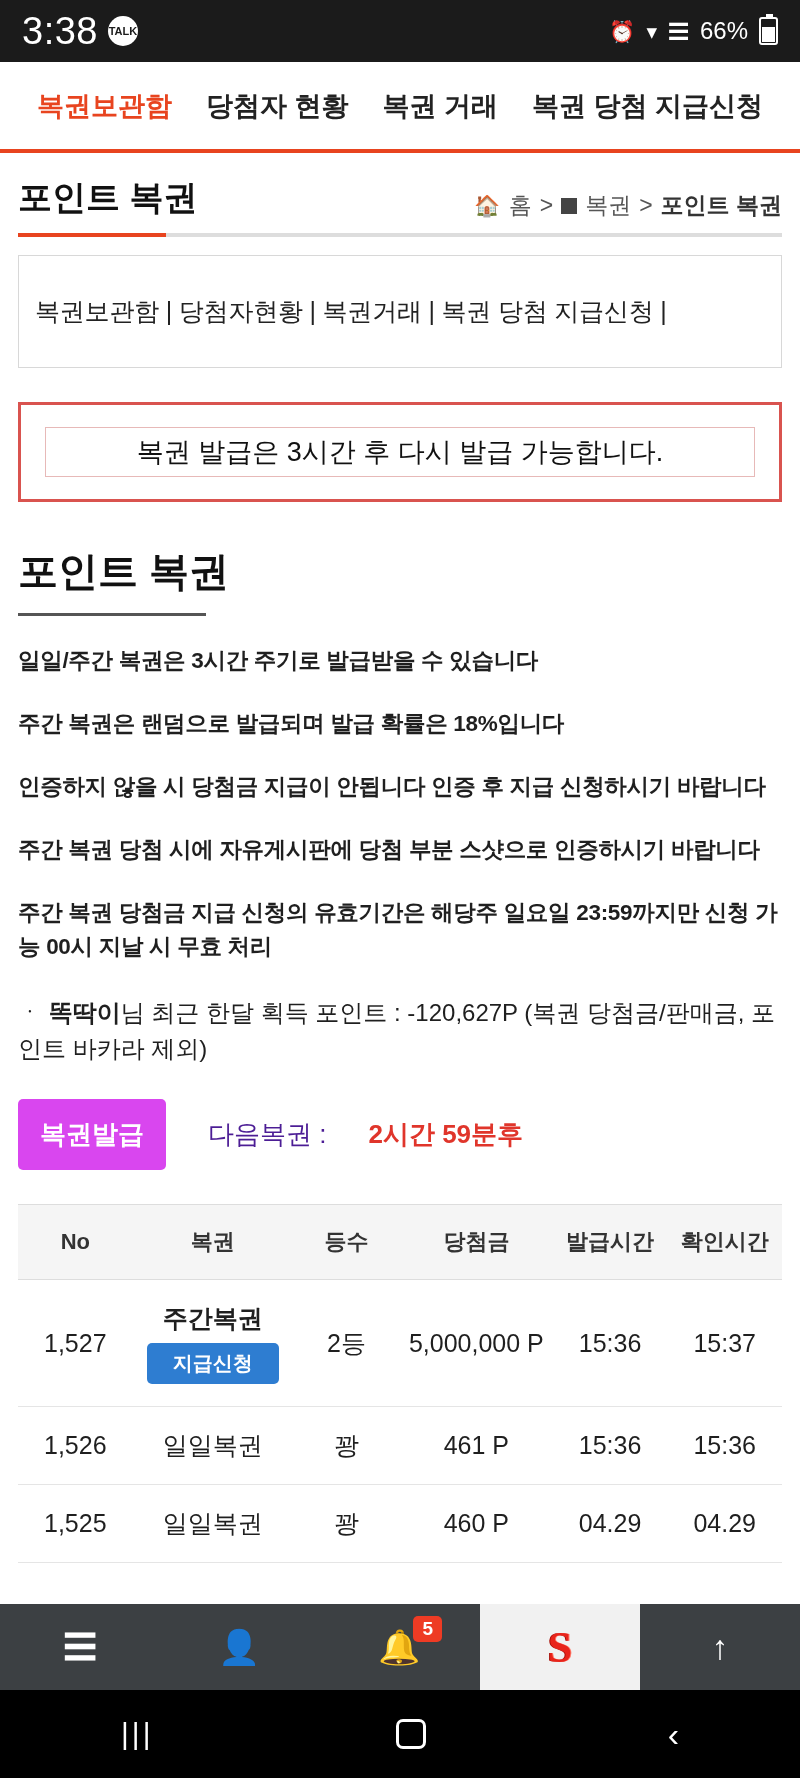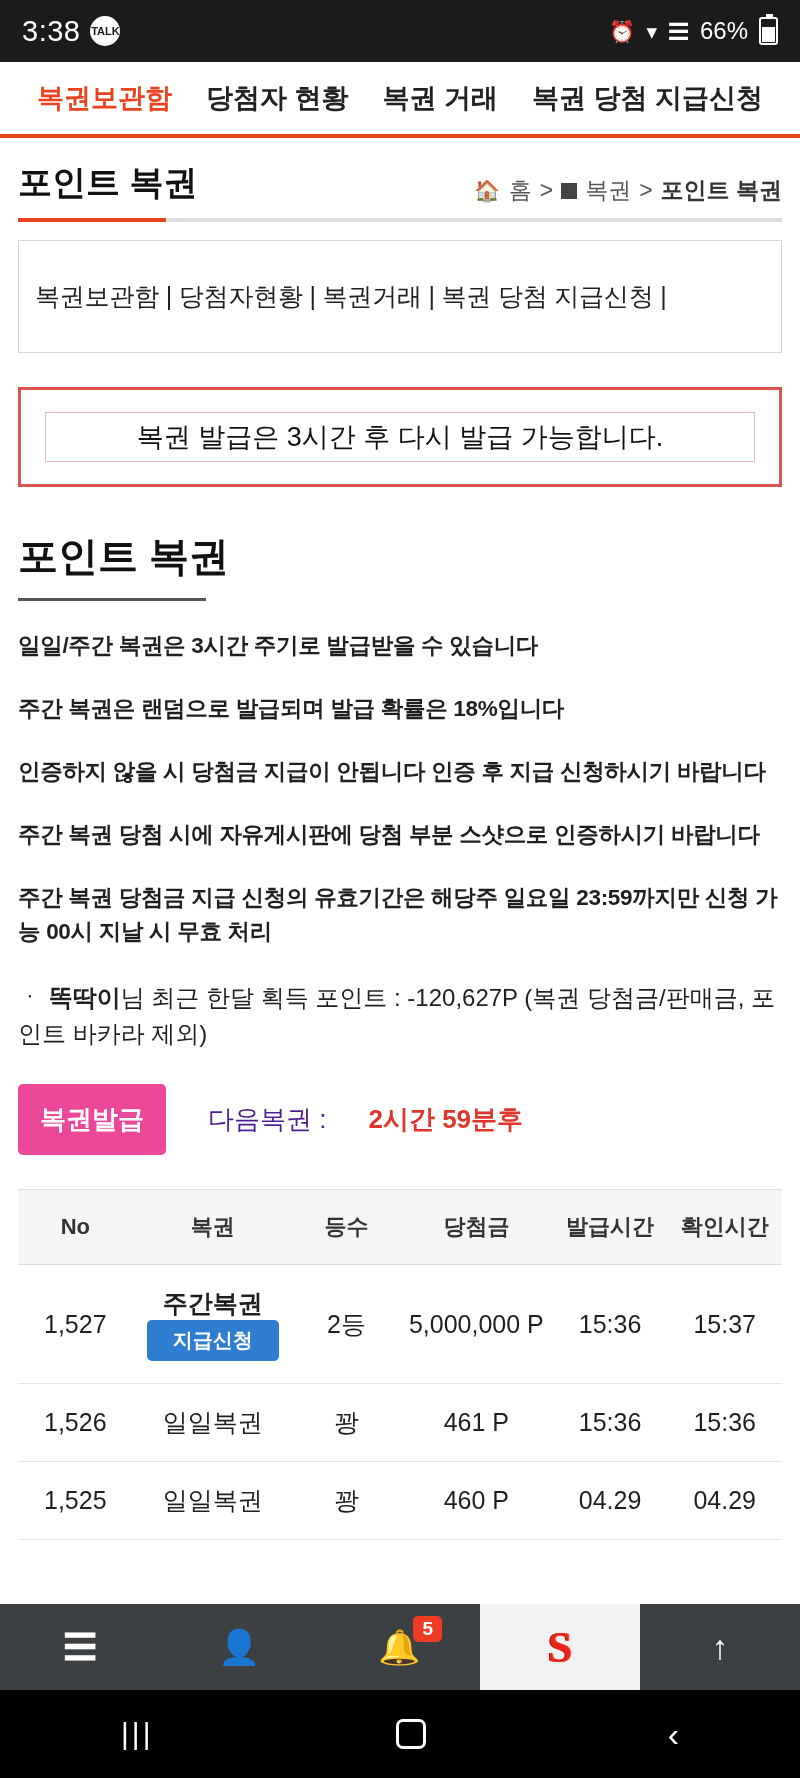--- a/index.html
+++ b/index.html
@@ -23,41 +23,41 @@
   .statusbar {
     height: 62px;
     background: #1b1b1b;
     color: #ffffff;
     display: flex;
     align-items: center;
     padding: 0 22px;
     flex: none;
   }
   .status-left { display: flex; align-items: center; gap: 10px; }
-  .status-time { font-size: 29px; font-weight: 500; letter-spacing: 0.5px; }
+  .status-time { font-size: 38px; font-weight: 500; letter-spacing: 0.5px; }
   .talk-badge {
     background: #ffffff; color: #1b1b1b; border-radius: 50%;
     width: 30px; height: 30px; display: flex; align-items: center; justify-content: center;
     font-size: 11px; font-weight: bold;
   }
   .status-right { margin-left: auto; display: flex; align-items: center; gap: 11px; }
   .status-icon { font-size: 21px; line-height: 1; display: inline-flex; align-items: center; }
   .batt-text { font-size: 24px; font-weight: 500; }
   .batt-shell {
     width: 19px; height: 28px; border: 2px solid #fff; border-radius: 3px;
     position: relative; display: inline-block;
   }
   .batt-shell:before {
     content: ""; position: absolute; top: -5px; left: 5px; width: 7px; height: 3px; background: #fff;
   }
   .batt-fill { position: absolute; bottom: 1px; left: 1px; right: 1px; height: 62%; background: #fff; }
 
   
   .topnav {
-    height: 76px;
+    height: 91px;
     background: #ffffff;
     border-bottom: 4px solid #e8441f;
     display: flex;
     align-items: center;
     justify-content: center;
     gap: 34px;
     flex: none;
     padding: 5px 14px;
   }
   .topnav a {
@@ -119,42 +119,42 @@
   .para {
     font-size: 22.5px; font-weight: 700; color: #1f1f1f; line-height: 1.55;
     margin-top: 28px; letter-spacing: -0.3px;
   }
   .para-user { font-size: 24px; font-weight: 400; color: #1f1f1f; line-height: 1.5; margin-top: 30px; }
   .para-user b { font-weight: 700; }
 
   
   .actionrow { display: flex; align-items: center; gap: 42px; margin: 32px 18px 0 18px; flex: none; }
   .btn-issue {
-    background: #ec4899; color: #fff; border: none; border-radius: 5px;
+    background: #d946ef; color: #fff; border: none; border-radius: 5px;
     font-size: 26px; font-weight: 700; padding: 18px 22px; cursor: pointer;
     font-family: "Liberation Sans", sans-serif;
   }
   .next-label { font-size: 26px; color: #4c1d95; font-weight: 500; }
   .next-time { font-size: 26px; color: #e0352b; font-weight: 700; }
 
   
   .tablewrap { margin: 34px 18px 0 18px; flex: none; }
   table { width: 100%; border-collapse: collapse; }
   thead th {
     background: #f5f5f5; font-size: 22px; color: #333; font-weight: 700;
     padding: 22px 4px; border-top: 1px solid #ddd; border-bottom: 1px solid #ddd;
     text-align: center;
   }
   tbody td {
     font-size: 25px; color: #1f1f1f; padding: 22px 4px; text-align: center;
     border-bottom: 1px solid #e5e5e5;
   }
   td.name-cell { font-weight: 700; }
   .pill {
-    display: inline-block; background: #2e7dd1; color: #fff;
+    display: inline-block; margin-top: 8px; background: #2e7dd1; color: #fff;
     font-size: 20px; font-weight: 700; padding: 7px 26px; border-radius: 5px;
   }
 
   
   .bottombar {
     position: absolute; left: 0; bottom: 88px; width: 800px; height: 86px;
     background: #3c4043; display: flex; align-items: stretch;
   }
   .bb-item { flex: 1; display: flex; align-items: center; justify-content: center; position: relative; color: #fff; }
   .bb-item.sel { background: #f1f1f1; }

